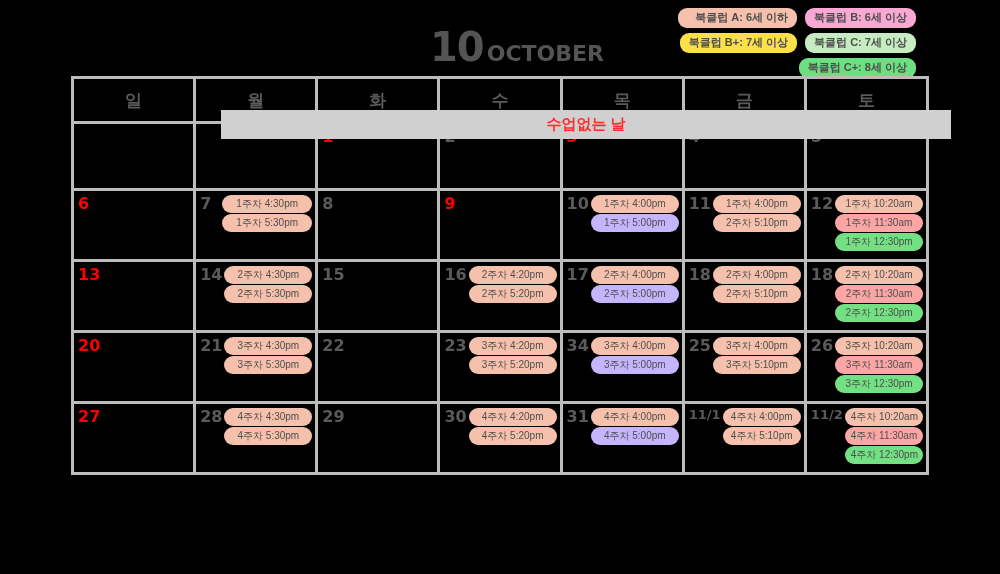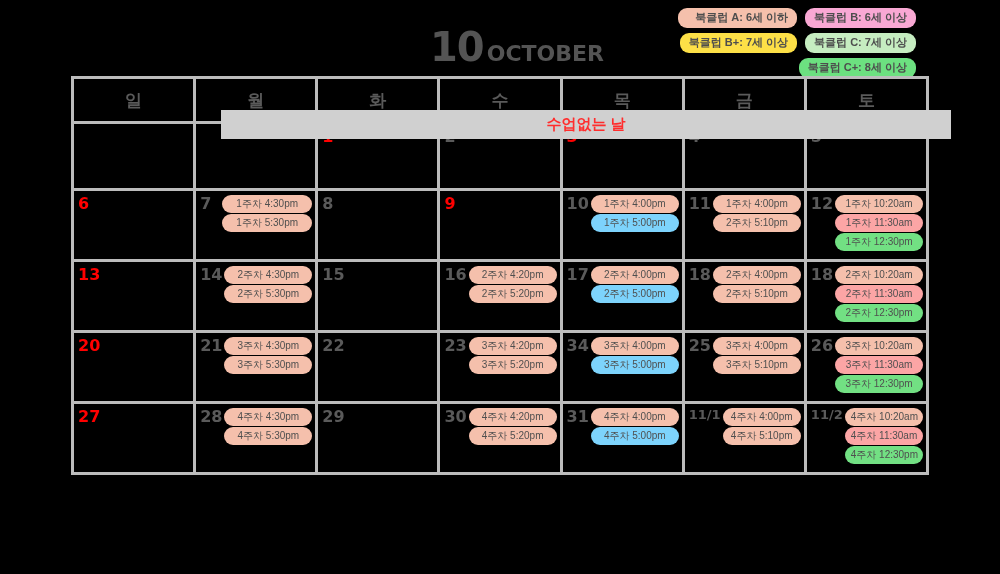--- a/index.html
+++ b/index.html
@@ -122,21 +122,21 @@
     color: #4f4f4f;
     padding: 4px 6px 4px 6px;
     line-height: 1;
     text-align: center;
     white-space: nowrap;
     overflow: hidden;
   }
 
   
   .c-pink   { background: #f5c0ac; }
-  .c-yellow { background: #7dd3fc; }
+  .c-yellow { background: #c4b5fd; }
   .c-orange { background: #fca5a5; }
   .c-green  { background: #72e083; }
 
   
   .l-pink   { background: #f5c0ac; padding-left: 17px; }
   .l-yellow { background: #f9a8d4; }
   .l-orange { background: #fde047; }
   .l-lgreen { background: #c6edc1; }
   .l-green  { background: #6ce080; }
   #noclass-banner {

